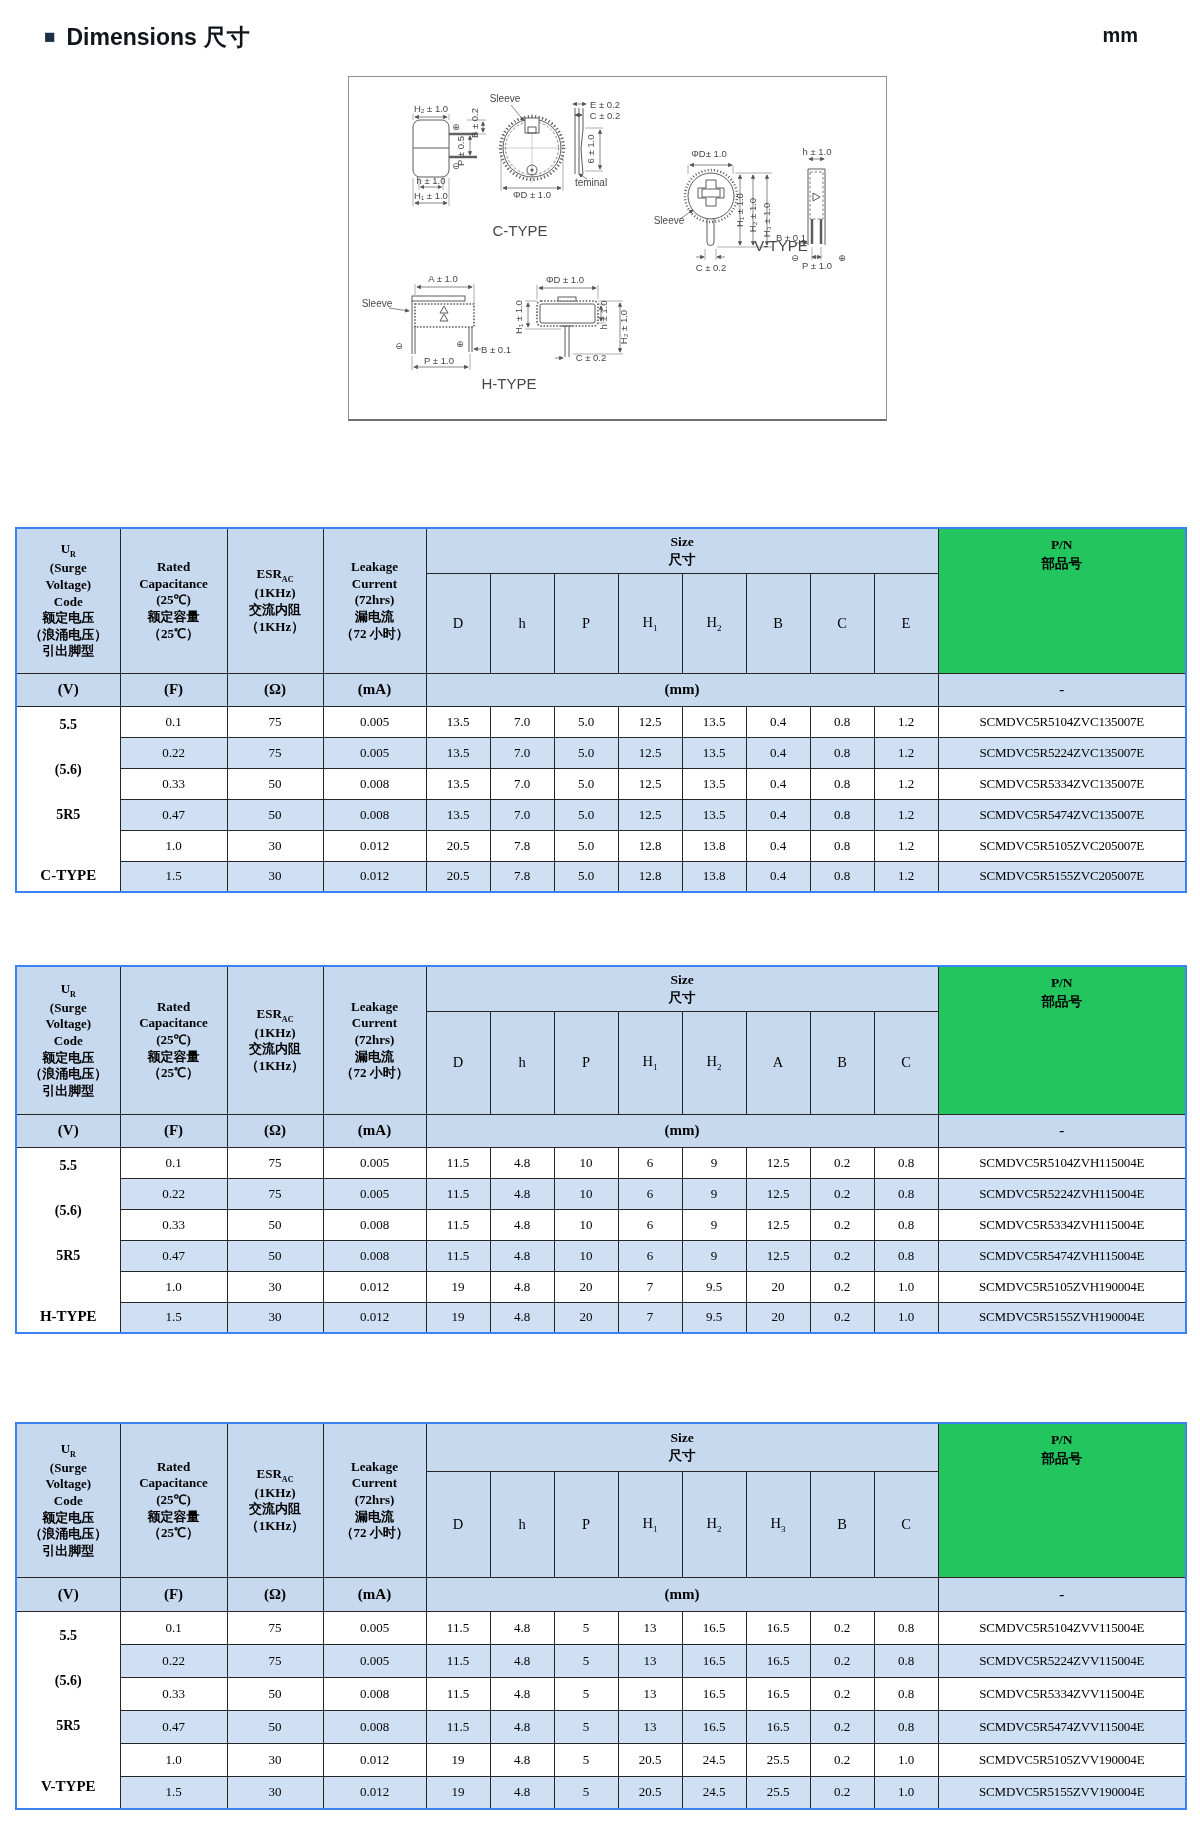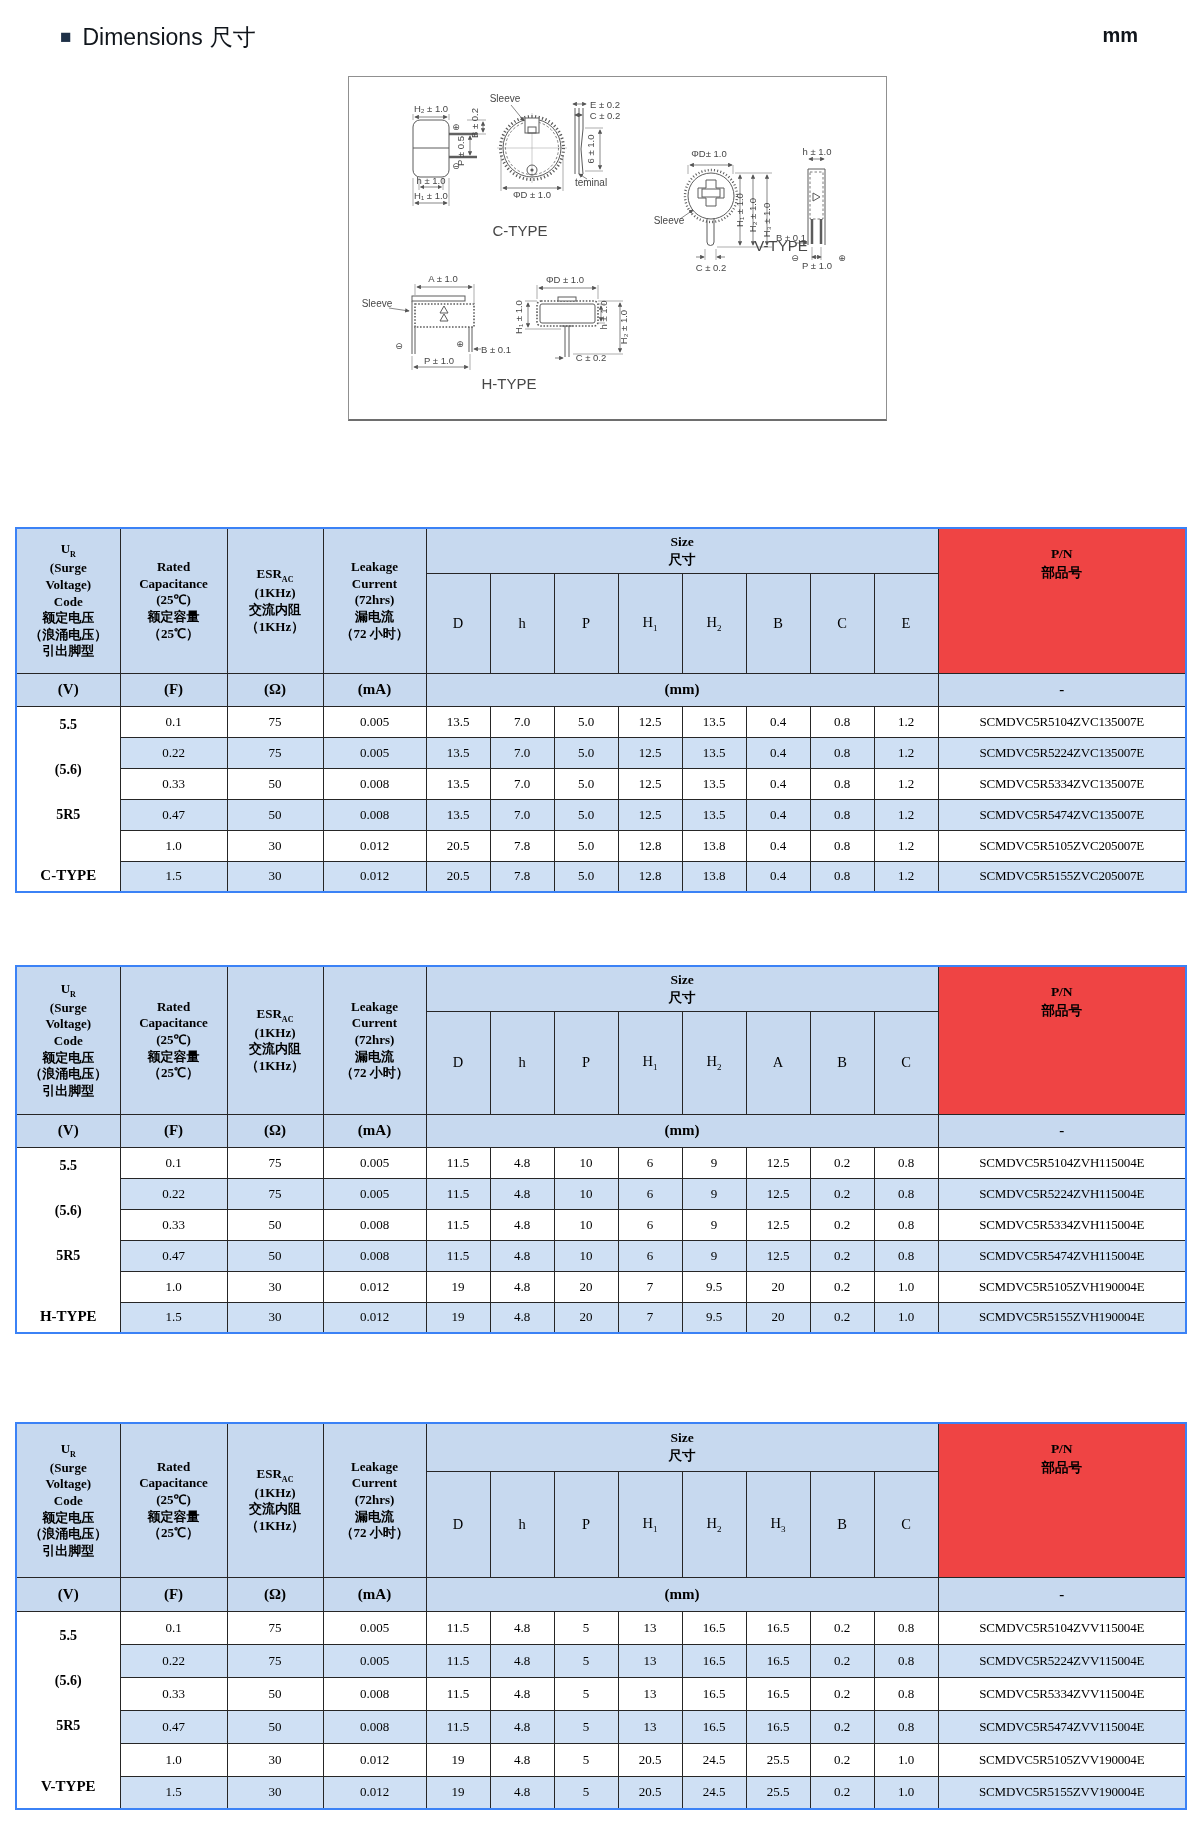--- a/index.html
+++ b/index.html
@@ -1,19 +1,19 @@
 <!DOCTYPE html>
 <html><head>
 <meta charset="utf-8">
 <style>
   html,body{margin:0;padding:0;background:#fff;}
   body{font-family:"Liberation Sans","DejaVu Sans",sans-serif;color:#000;}
   #page{position:relative;width:1200px;height:1839px;background:#fff;overflow:hidden;}
 
-  .sec-head{position:absolute;left:60px;font-size:23px;font-weight:normal;color:#10151b;white-space:nowrap;}
+  .sec-head{position:absolute;left:44px;font-size:23px;font-weight:bold;color:#10151b;white-space:nowrap;}
   .sec-head .bullet{color:#1e3047;font-size:19px;margin-right:11px;vertical-align:2px;}
   #dim-head{top:22px;}
   #ratings-head{top:458px;}
   .cn-part{margin-left:7px;}
   .scv-cn{margin-left:42px;}
   #mm-label{position:absolute;top:24px;right:62px;font-size:20px;font-weight:bold;color:#10151b;}
 
   #draw-box{position:absolute;left:348px;top:76px;width:537px;height:342px;border:1px solid #909090;border-bottom:2px solid #6e6e6e;background:#fff;}
   #dim-svg{width:100%;height:100%;display:block;}
   #dim-svg text{fill:#474747;text-anchor:middle;font-family:"Liberation Sans","DejaVu Sans",sans-serif;}
@@ -26,21 +26,21 @@
   .dsh{fill:none;stroke:#5c5c5c;stroke-width:0.8;stroke-dasharray:2.5 2;}
   .dsh2{fill:none;stroke:#5c5c5c;stroke-width:1.6;stroke-dasharray:1.6 1.6;}
   .ext{stroke:#757575;stroke-width:0.6;}
   .dim{stroke:#555;stroke-width:0.7;marker-start:url(#ar);marker-end:url(#ar);}
   .arL{stroke:#555;stroke-width:0.7;marker-end:url(#ar);}
 
   table.rt{position:absolute;left:15px;width:1170px;border-collapse:collapse;table-layout:fixed;border:2px solid #3b82f6;font-family:Liberation Serif, serif;}
   .rt th,.rt td{border:1px solid #262626;text-align:center;vertical-align:middle;padding:0;overflow:hidden;}
   .rt .colhead{background:#c7d9ef;font-weight:bold;font-size:13px;line-height:1.28;color:#000;}
   .rt .size-title{background:#c7d9ef;font-weight:bold;font-size:13.5px;line-height:1.35;margin-left:36px;}
-  .rt .pn-title{background:#ef4444;font-weight:bold;font-size:13.5px;vertical-align:top;padding-top:16px;line-height:1.4;}
+  .rt .pn-title{background:#22c55e;font-weight:bold;font-size:13.5px;vertical-align:top;padding-top:7px;line-height:1.4;}
   .rt .size-col{background:#c7d9ef;font-weight:normal;font-size:14.5px;}
   .rt tr.units th{background:#c7d9ef;font-size:15px;font-weight:bold;}
   .rt td{font-size:13px;background:#fff;}
   .rt tr.alt td{background:#cfe0f4;}
   .rt td.group{background:#fff;}
   .rt td.pn{font-size:13px;letter-spacing:-0.2px;}
   .glwrap{display:flex;flex-direction:column;align-items:center;justify-content:center;height:100%;gap:24px;}
   .gl{font-size:14px;font-weight:bold;line-height:1.5;}
   .gt{font-size:15px;font-weight:bold;margin-top:18px;}
   sub{font-size:0.62em;}

